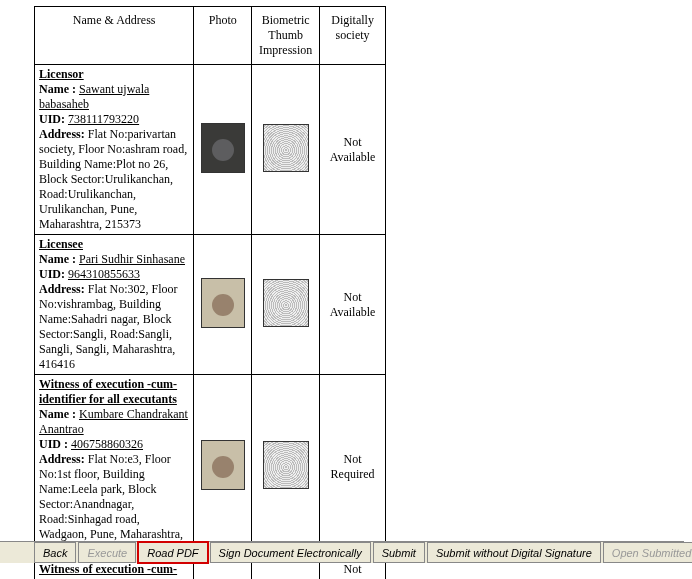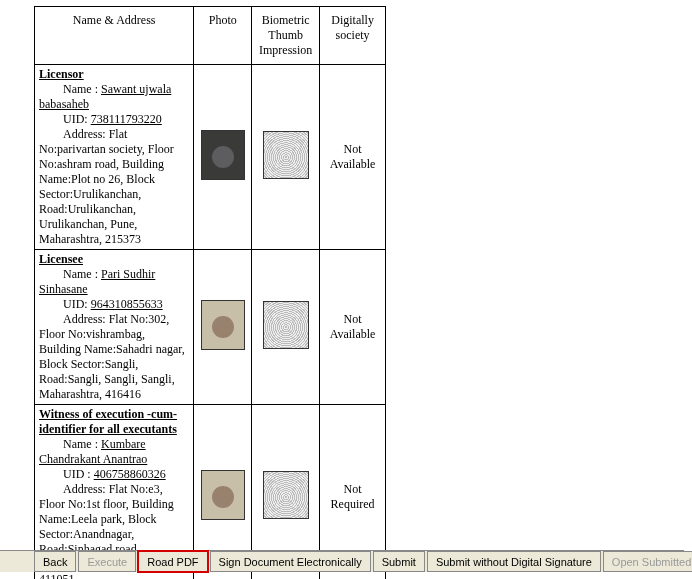--- a/index.html
+++ b/index.html
@@ -30,21 +30,21 @@
   table.main th {
     font-weight: normal;
     text-align: center;
     padding: 6px 2px;
   }
   .col-name { width: 160px; }
   .col-photo { width: 58px; }
   .col-thumb { width: 68px; }
   .col-sig { width: 66px; }
   .role { font-weight: bold; text-decoration: underline; }
-  .lbl { font-weight: normal; margin-left: 24px; }
+  .lbl { font-weight: bold; }
   .ul { text-decoration: underline; }
   .photo-cell, .thumb-cell, .sig-cell { text-align: center; vertical-align: middle !important; }
   .photo-box {
     display: inline-block;
     width: 44px; height: 50px;
     border: 1px solid #333;
     margin: 28px 0;
     background: #3a3a38;
     position: relative;
     overflow: hidden;
@@ -61,29 +61,30 @@
   .thumb-box {
     display: inline-block;
     width: 46px; height: 48px;
     border: 1px solid #333;
     margin: 28px 0;
     background:
       repeating-radial-gradient(circle at 50% 55%, #bbb 0 1px, #eee 1px 2px);
   }
   .btnbar {
     position: absolute;
-    left: 0; right: 0; bottom: 7px;
+    left: 0; right: 0; bottom: 16px;
     height: 22px;
     border-top: 1px solid #888;
     background: #ece9d8;
     display: flex;
     align-items: stretch;
     padding: 0 34px;
     font-family: Tahoma, Arial, sans-serif;
     font-size: 11px;
+    font-style: italic;
   }
   .btn {
     border: 1px solid #888;
     background: #ece9d8;
     padding: 2px 8px;
     margin-right: 2px;
     display: inline-flex;
     align-items: center;
     color: #000;
     white-space: nowrap;

